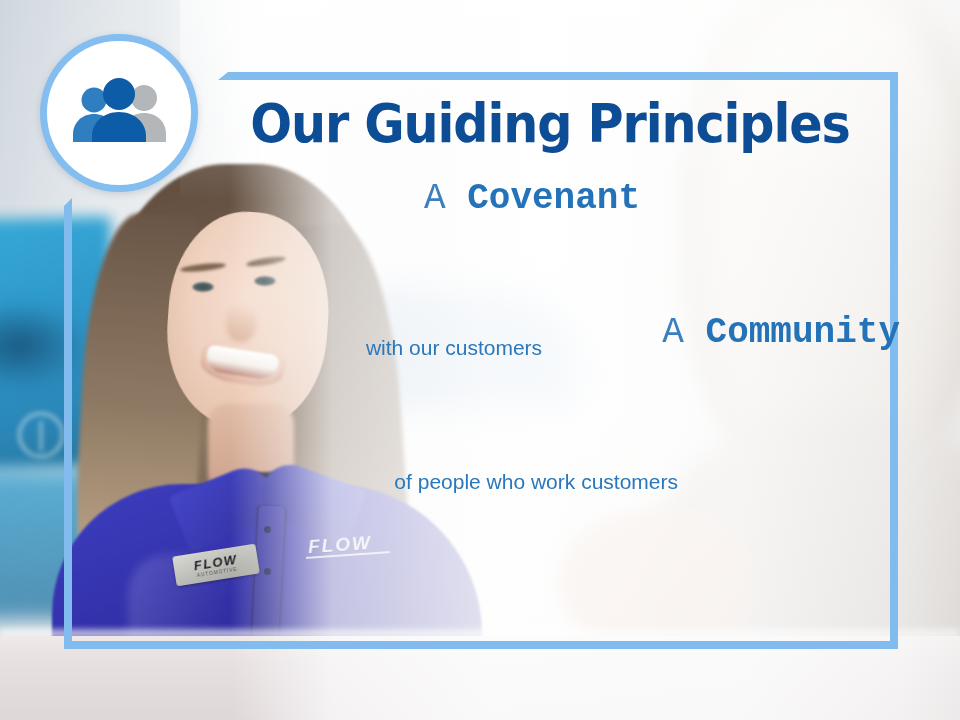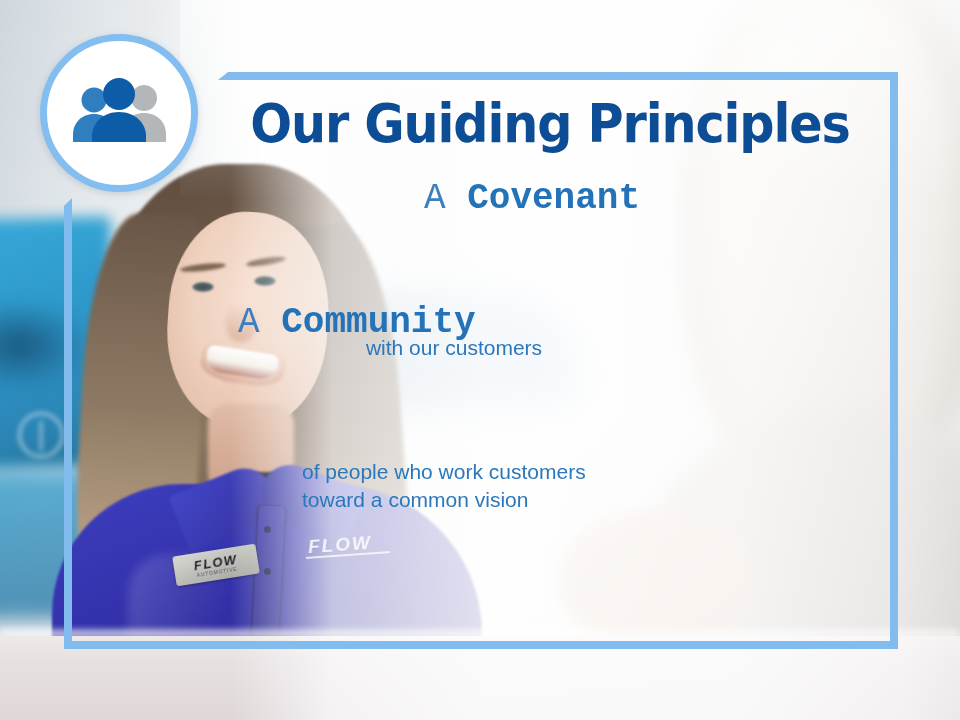--- a/index.html
+++ b/index.html
@@ -353,21 +353,21 @@
     font-size:21px; line-height:1.32; color:#2a78bb;
     margin-top:4px;
   }
   .sub b{ font-weight:normal; }
 
   
   .blk1{ left:0; top:108px; text-align:center; }
   .blk1 .headline{ padding-right:36px; }
   .blk1 .sub{ padding-right:28px; }
 
-  .blk2{ left:0; top:232px; text-align:left; }
+  .blk2{ left:0; top:242px; text-align:right; }
   .blk2 .headline{ padding-left:38px; }
   .blk2 .sub{ padding-left:44px; }
 
   .blk3{ left:0; top:388px; text-align:center; }
   .blk3 .headline{ padding-left:112px; }
   .blk3 .sub{ padding-left:120px; }
 </style>
 </head>
 <body>
 
@@ -469,19 +469,18 @@
         <span>with </span><b>our customers</b>
       </div>
     </div>
 
     <div class="blk blk2">
       <div class="headline">
         <span class="lite">A </span><span class="bold">Community</span>
       </div>
       <div class="sub">
         <div><span>of </span><b>people who work customers</b></div>
-        <div>toward a common vision</div>
       </div>
     </div>
 
 
   </div>
 </div>
 
 </body></html>

